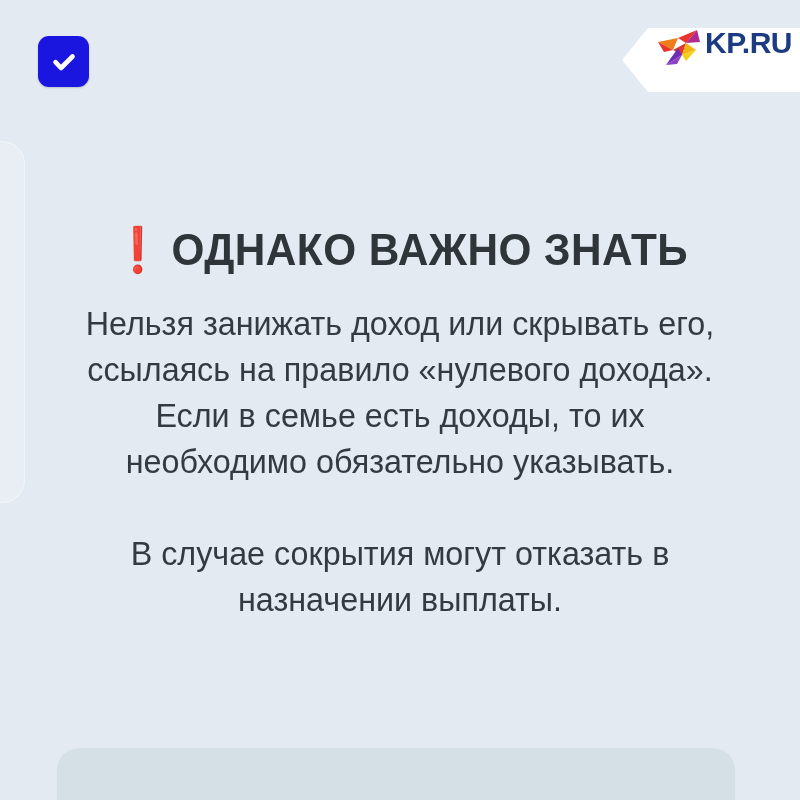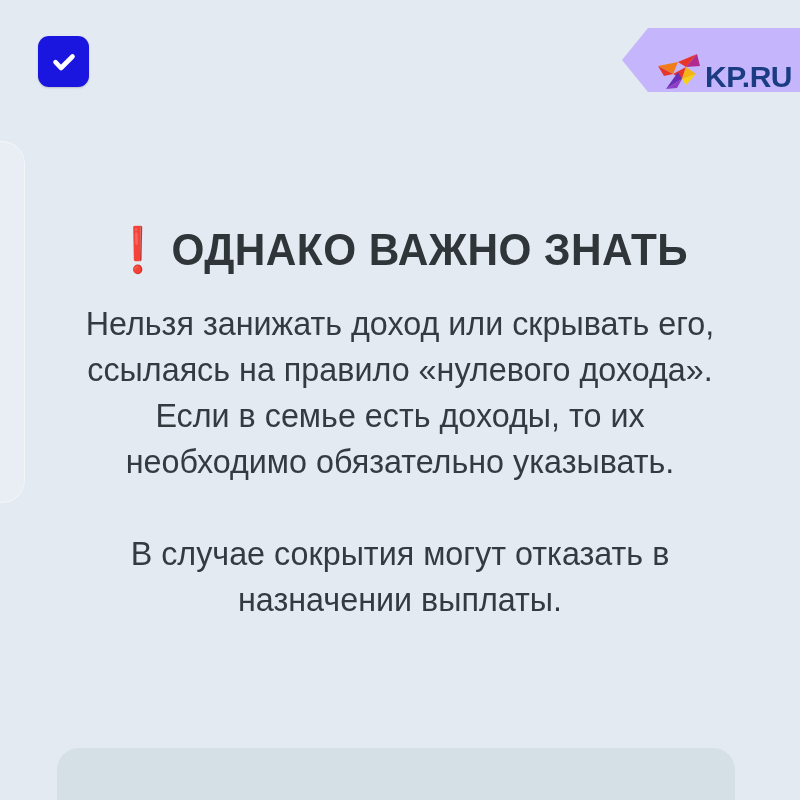--- a/index.html
+++ b/index.html
@@ -61,25 +61,25 @@
   }
   .check-badge svg { display: block; }
 
   
   .kp-banner {
     position: absolute;
     right: 0;
     top: 28px;
     width: 178px;
     height: 64px;
-    background: #c4b5fd;
+    background: #ffffff;
     -webkit-clip-path: polygon(26px 0, 100% 0, 100% 100%, 26px 100%, 0 50%);
     clip-path: polygon(26px 0, 100% 0, 100% 100%, 26px 100%, 0 50%);
     display: flex;
-    align-items: flex-end;
+    align-items: flex-start;
     box-shadow: 0 2px 5px rgba(60,80,100,0.16);
   }
   .kp-bird {
     margin-left: 34px;
     width: 46px;
     height: 40px;
     flex: none;
   }
   .kp-wordmark {
     margin-left: 3px;

